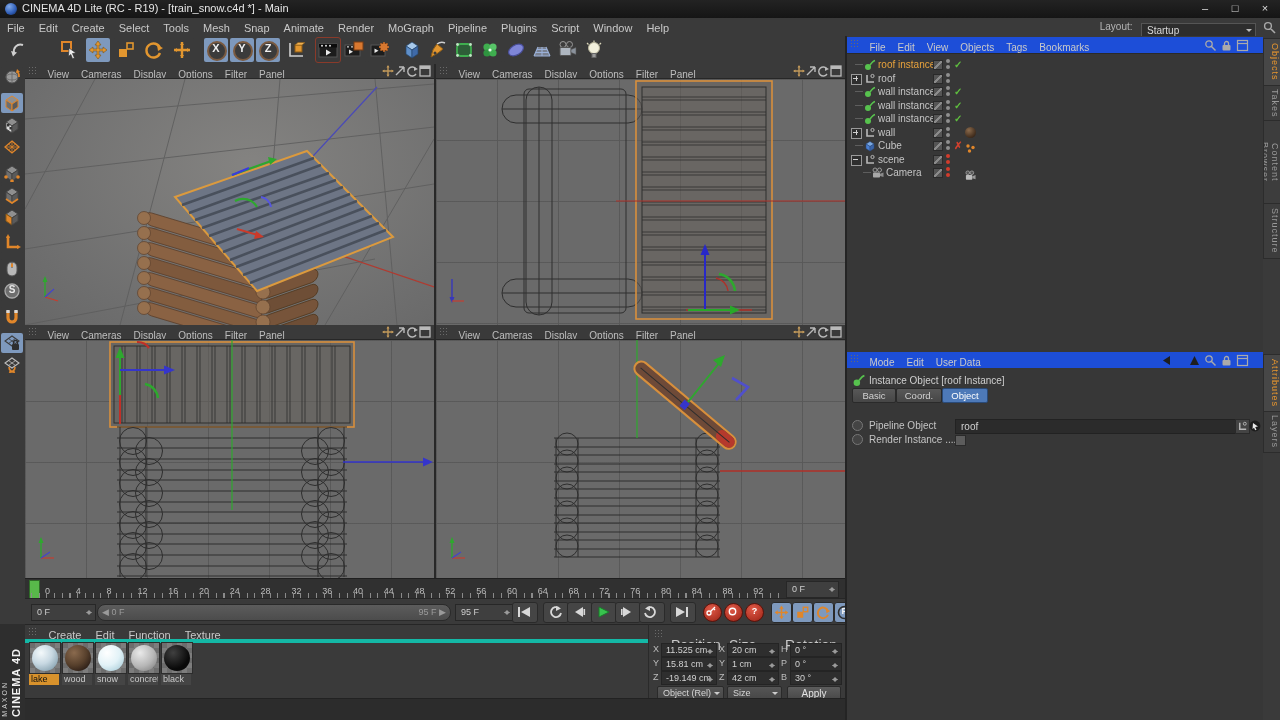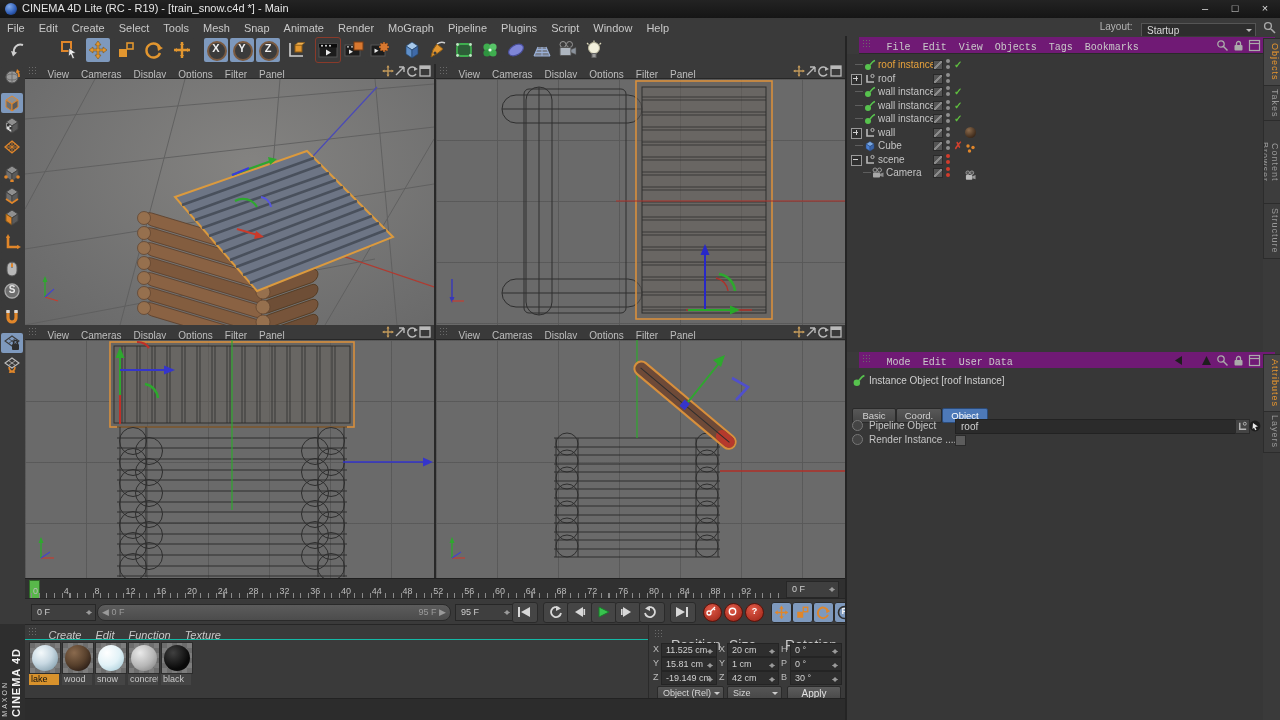--- a/index.html
+++ b/index.html
@@ -42,21 +42,21 @@
   .navic{position:absolute;top:1px;width:12px;height:12px;}
   .canvas{position:absolute;overflow:hidden;}
   .persp{background:radial-gradient(ellipse at 55% 35%,#848381,#6e6e6e 75%,#676767);}
   .ortho{background-color:#6a6a6a;
      background-image:linear-gradient(rgba(88,88,88,.9) 1px,transparent 1px),linear-gradient(90deg,rgba(88,88,88,.9) 1px,transparent 1px);
      background-size:61px 61px;}
   .canvas svg{position:absolute;left:0;top:0;}
   .vdiv{position:absolute;background:#282828;}
   
   #ruler{left:25px;top:578px;width:820px;height:20px;background:#303030;border-top:1px solid #1f1f1f;}
-  #rulernums{position:absolute;left:8px;top:1px;width:745px;height:11px;white-space:nowrap;}
+  #rulernums{position:absolute;left:20px;top:1px;width:745px;height:11px;white-space:nowrap;}
   .ruler-num{display:inline-block;width:30.8px;font-size:9px;color:#bdbdbd;}
   #ticks{position:absolute;left:6px;right:64px;bottom:1px;height:5px;
      background:repeating-linear-gradient(90deg,#8a8a8a 0 1px,transparent 1px 7.7px);}
   #playhead{position:absolute;left:4px;top:1px;width:9px;height:17px;background:#58b84a;border:1px solid #2f6b28;}
   .ffield{position:absolute;height:15px;background:#3f3f3f;border:1px solid #272727;color:#cfcfcf;font-size:9px;line-height:15px;padding-left:5px;}
   .stepper{position:absolute;right:2px;top:3px;width:7px;height:9px;}
   .stepper:before,.stepper:after{content:"";position:absolute;left:0;border:3px solid transparent;}
   .stepper:before{top:-1px;border-bottom-color:#9a9a9a;}
   .stepper:after{bottom:-1px;border-top-color:#9a9a9a;}
   
@@ -67,21 +67,21 @@
   .tpb{position:absolute;top:3px;width:24px;height:19px;background:#454545;border:1px solid #2a2a2a;border-radius:3px;}
   .tpb svg{position:absolute;left:4px;top:3px;}
   .circb{position:absolute;top:4px;width:17px;height:17px;border-radius:50%;background:radial-gradient(circle at 40% 30%,#e05a48,#b03324 70%,#7c1c12);border:1px solid #5a120a;}
   .circb span{position:absolute;width:100%;text-align:center;top:2px;color:#fff;font-size:9px;font-weight:bold;}
   .kfb{position:absolute;top:3px;width:19px;height:19px;background:#7e99bd;border:1px solid #2a2a2a;border-radius:3px;}
   .kfb.dark{background:#3f3f3f;}
   .kfb svg{position:absolute;left:2px;top:2px;}
   .kfb .pl{position:absolute;left:0;top:3px;width:19px;text-align:center;color:#f2f2f2;font-size:9px;font-weight:bold;}
   
   #materials{left:25px;top:624px;width:623px;height:74px;background:#3a3a3a;border-top:1px solid #262626;}
-  #materials .menurow{position:absolute;left:0;top:0;width:100%;height:14px;border-bottom:1px solid #14b8a6;font-style:italic;}
+  #materials .menurow{position:absolute;left:0;top:0;width:100%;height:14px;border-bottom:4px solid #14b8a6;}
   .matcell{position:absolute;top:17px;width:30px;height:47px;}
   .matthumb{position:absolute;left:0;top:0;width:30px;height:30px;
       background:repeating-conic-gradient(#7d7d7d 0% 25%,#6d6d6d 0% 50%) 0 0/10px 10px;border:1px solid #2c2c2c;}
   .sphere{position:absolute;left:2px;top:2px;width:26px;height:26px;border-radius:50%;}
   .sp-lake{background:radial-gradient(circle at 35% 30%,#f4f9fb,#c7d8e2 45%,#8ea8b6 80%,#6c8694);}
   .sp-wood{background:radial-gradient(circle at 35% 30%,#8a6a4e,#57402c 50%,#1f1410 90%);}
   .sp-snow{background:radial-gradient(circle at 35% 30%,#ffffff,#e2f2f7 50%,#a9cdd9 90%);}
   .sp-concrete{background:radial-gradient(circle at 35% 30%,#e9e9e9,#b6b6b6 55%,#7d7d7d 95%);}
   .sp-black{background:radial-gradient(circle at 35% 30%,#404040,#090909 65%);}
   .matlabel{position:absolute;left:0;top:32px;width:30px;height:11px;background:#454545;color:#c9c9c9;font-size:9px;line-height:11px;padding-left:2px;overflow:hidden;white-space:nowrap;box-sizing:border-box;}
@@ -93,21 +93,21 @@
   .cfield{position:absolute;height:12px;background:#2e2e2e;border:1px solid #242424;color:#d2d2d2;font-size:9px;line-height:12px;padding-left:4px;}
   .dd{position:absolute;height:12px;background:linear-gradient(#555,#474747);border:1px solid #2a2a2a;border-radius:2px;color:#d6d6d6;font-size:9px;line-height:12px;padding-left:5px;}
   .dd .car{position:absolute;right:3px;top:5px;width:0;height:0;border:3px solid transparent;border-top-color:#ccc;}
   .applyb{position:absolute;height:13px;background:linear-gradient(#5d5d5d,#474747);border:1px solid #2a2a2a;border-radius:2px;color:#e2e2e2;font-size:10px;line-height:13px;text-align:center;}
   
   #botfill{left:25px;top:698px;width:820px;height:22px;background:#2c2c2c;border-top:1px solid #222;}
   #logostrip{left:0;top:624px;width:25px;height:96px;background:#2e2e2e;}
   .vtext{position:absolute;writing-mode:vertical-rl;transform:rotate(180deg);white-space:nowrap;}
   
   #rightpanel{left:845px;top:36px;width:435px;height:684px;background:#3a3a3a;border-left:2px solid #242424;box-sizing:border-box;}
-  .pmenurow{position:absolute;left:12px;width:416px;height:16px;background:#701a75;border-bottom:1px solid #2a2a2a;white-space:nowrap;font-family:Liberation Mono, monospace;}
+  .pmenurow{position:absolute;left:0;width:416px;height:16px;background:#1d4ed8;border-bottom:1px solid #2a2a2a;white-space:nowrap;}
   .pmenurow .mi{font-size:10px;padding:0 6px;line-height:16px;}
   .micon{position:absolute;top:2px;width:13px;height:13px;}
   #omtree{position:absolute;left:0;top:18px;width:416px;height:298px;background:#373737;}
   .om-row{position:absolute;left:2px;width:405px;height:13px;}
   .om-exp{position:absolute;left:2px;top:2px;width:9px;height:9px;border:1px solid #9a9a9a;background:#2e2e2e;}
   .om-exp i{position:absolute;background:#cfcfcf;}
   .om-exp .h{left:1px;top:3.5px;width:5px;height:1px;}
   .om-exp .v{left:3.5px;top:1px;width:1px;height:5px;}
   .om-con{position:absolute;left:6px;top:6px;width:8px;height:1px;background:#5e5e5e;}
   .om-ico{position:absolute;left:15px;top:1px;}
@@ -120,21 +120,21 @@
   .om-vdots.red i{background:#d23c2c;}
   .om-check{position:absolute;left:105px;top:0;font-size:10px;line-height:13px;font-weight:bold;}
   .ck-g{color:#5fbf3f;}.ck-r{color:#d0402e;}
   .om-tag{position:absolute;left:116px;top:1px;width:11px;height:11px;}
   .mat-tag{border-radius:50%;background:radial-gradient(circle at 35% 30%,#8a6a4c,#4a3422 60%,#241710);}
   .vtabs{position:absolute;right:0;width:17px;}
   .vtab{position:absolute;left:0;width:16px;background:#3d3d3d;border:1px solid #2c2c2c;color:#9a9a9a;font-size:9px;text-align:center;writing-mode:vertical-rl;letter-spacing:1px;overflow:hidden;}
   .vtab.active{background:#474747;color:#e8962e;}
   #attrbg{position:absolute;left:0;top:332px;width:416px;bottom:0;background:#373737;}
   .atitle{position:absolute;left:22px;top:339px;font-size:10px;color:#cfcfcf;}
-  .atab{position:absolute;top:352px;height:13px;background:linear-gradient(#585858,#464646);border:1px solid #2a2a2a;border-radius:2px;color:#d2d2d2;font-size:9.5px;line-height:13px;text-align:center;margin-top:20px;}
+  .atab{position:absolute;top:352px;height:13px;background:linear-gradient(#585858,#464646);border:1px solid #2a2a2a;border-radius:2px;color:#d2d2d2;font-size:9.5px;line-height:13px;text-align:center;}
   .atab.active{background:#4d79b8;color:#fff;border-color:#2a4a78;}
   .asection{position:absolute;left:3px;top:368px;width:404px;height:13px;background:linear-gradient(#424242,#323232);border:1px solid #262626;color:#d8d8d8;font-size:10px;line-height:13px;padding-left:6px;box-sizing:border-box;}
   .acirc{position:absolute;width:9px;height:9px;border-radius:50%;border:1px solid #777;background:#444;}
   .alabel{position:absolute;font-size:10px;color:#c4c4c4;}
   .afield{position:absolute;height:13px;background:#2b2b2b;border:1px solid #222;color:#d2d2d2;font-size:10px;line-height:13px;padding-left:5px;}
   .checkbox{position:absolute;width:9px;height:9px;background:#5c5c5c;border:1px solid #2a2a2a;}
   .iconbox{position:absolute;width:13px;height:13px;background:#444;border:1px solid #2a2a2a;}
 </style>
 </head>
 <body>

